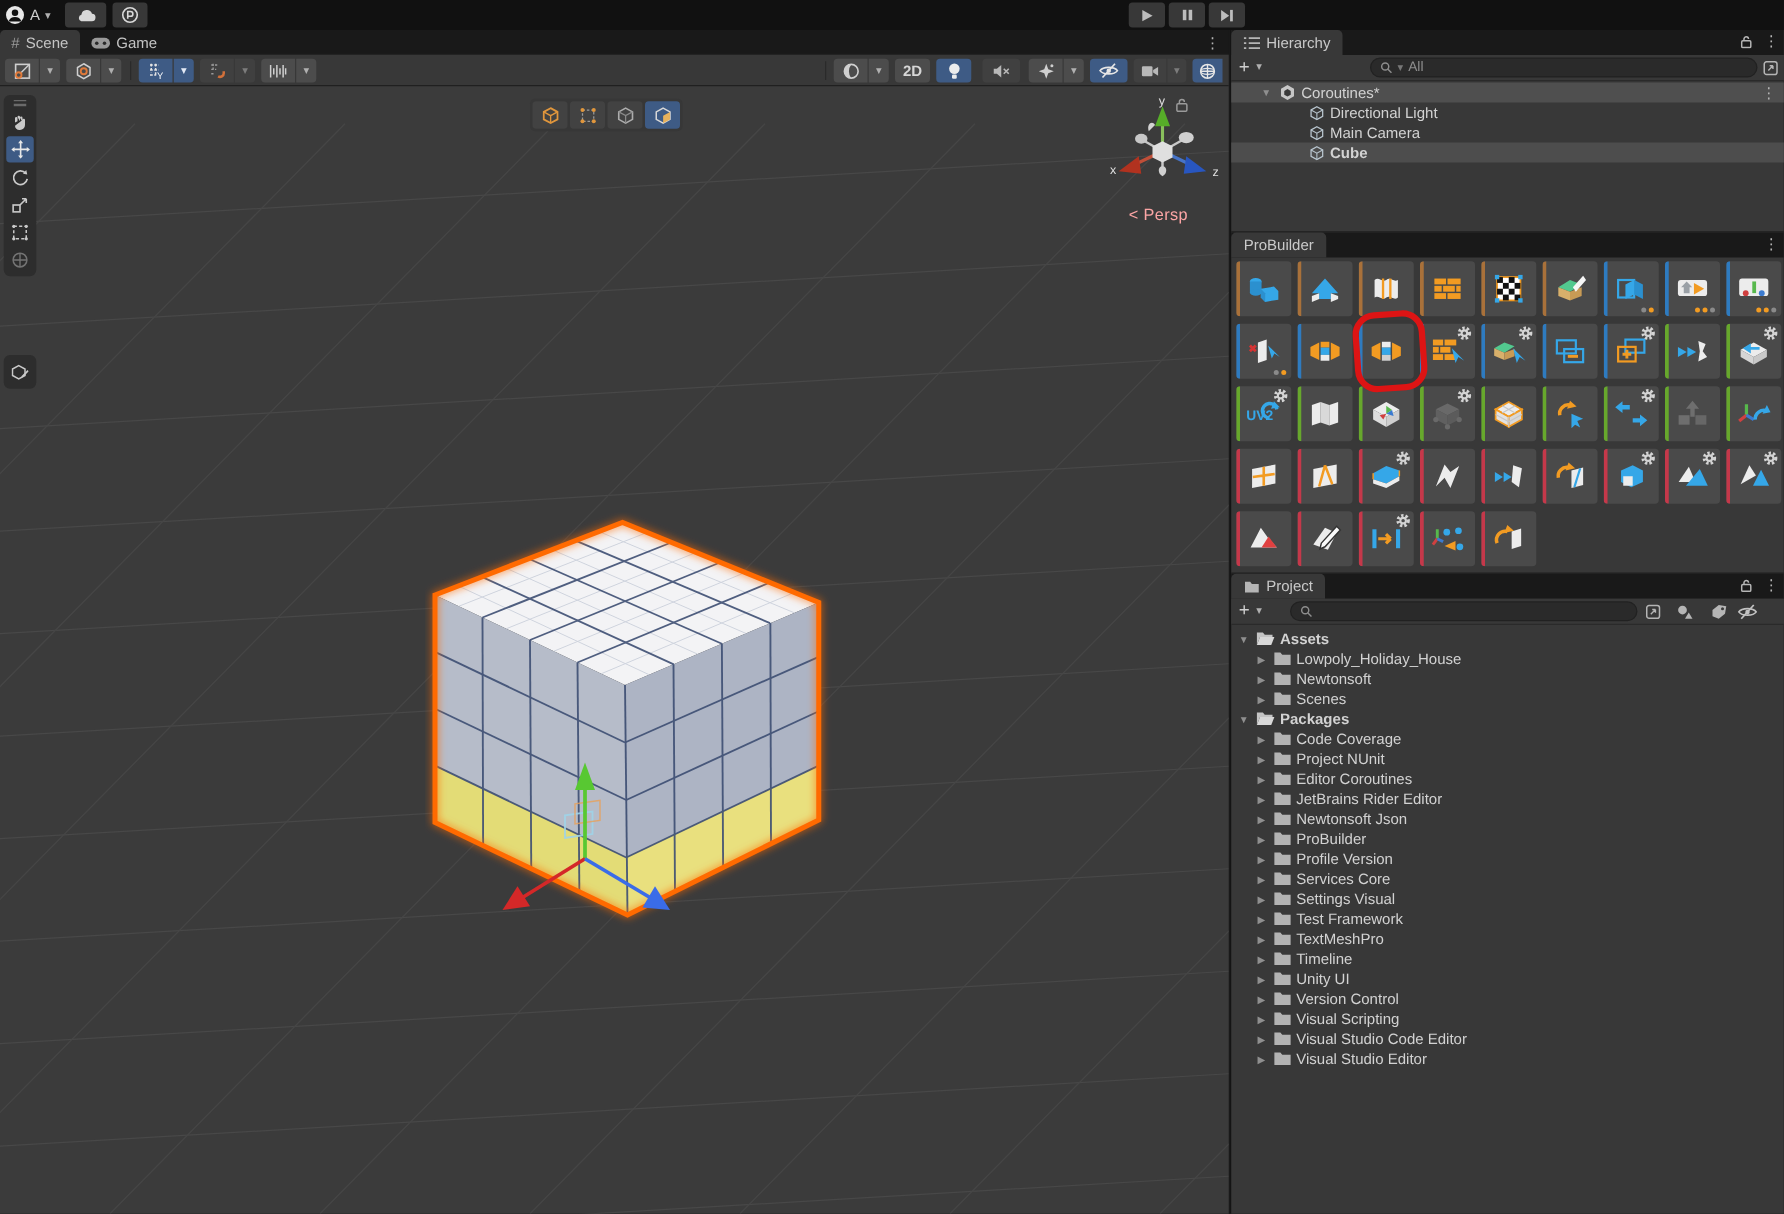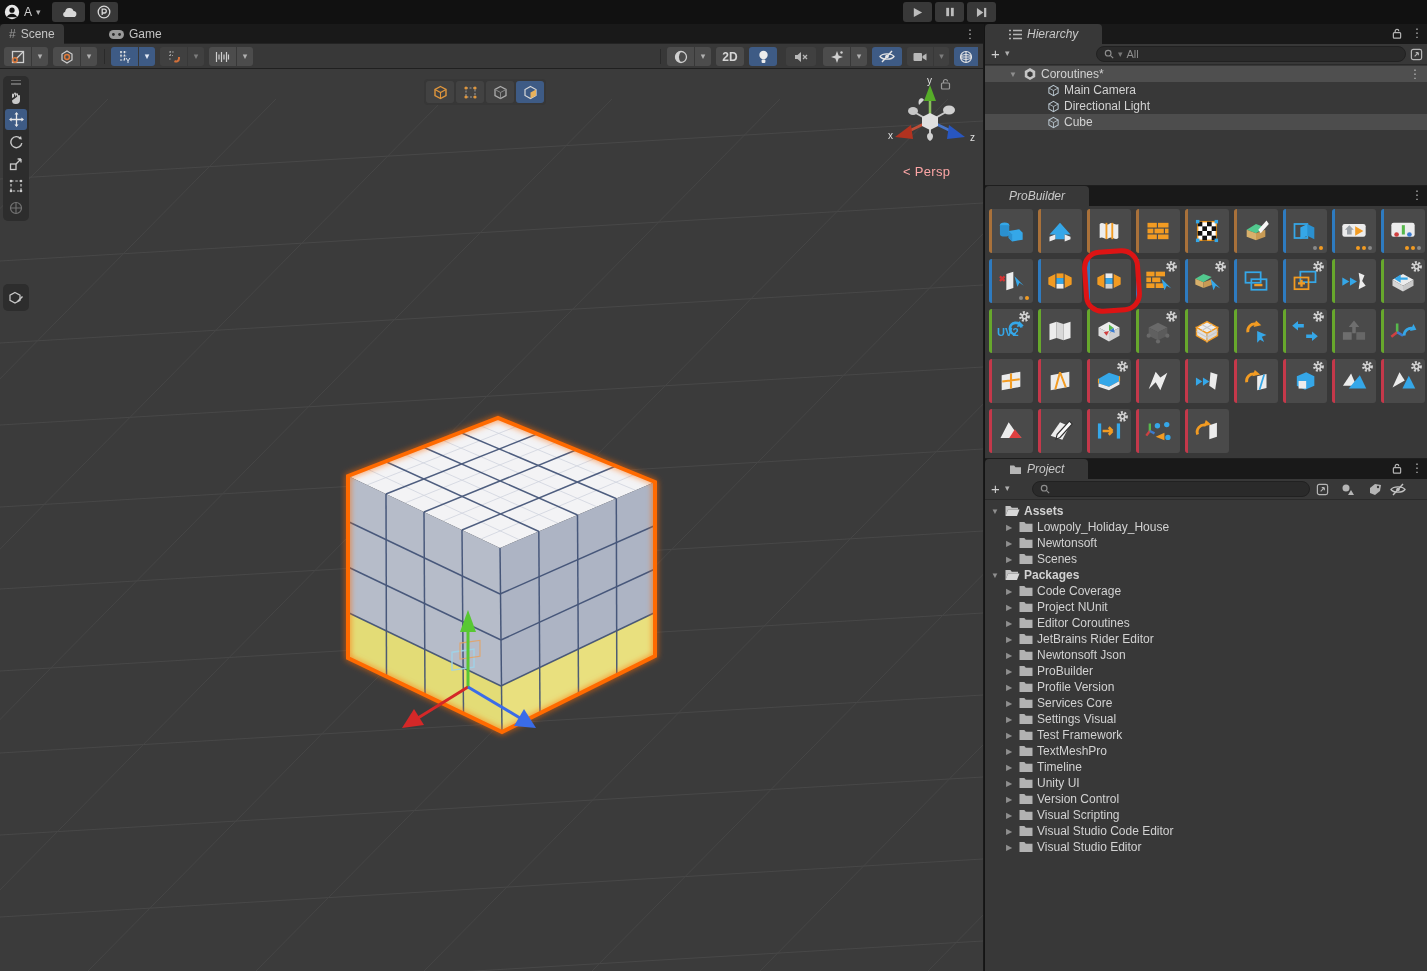--- a/index.html
+++ b/index.html
@@ -49,31 +49,31 @@
   .mode-btn { width:28px; height:22px; border-radius:3px; display:flex; align-items:center; justify-content:center; background:#424242; }
   .mode-btn.sel { background:#3e5b85; }
 
   
   #origizmo { position:absolute; left:883px; top:8px; width:95px; }
   #persp { position:absolute; left:903px; top:95px; color:#fca5a5; font-size:13px; letter-spacing:.3px; }
 
   
   #rightcol { position:absolute; left:984px; top:24px; width:443px; height:947px; background:#383838; border-left:1px solid #141414; }
   .pstrip { position:relative; width:100%; height:20px; background:#191919; }
-  .ptab { position:absolute; left:0; top:0; height:20px; display:flex; align-items:center; gap:5px; padding:0 24px;
-    background:#383838; border-radius:4px 4px 0 0; color:#c9c9c9;font-style:italic; }
+  .ptab { position:absolute; left:0; top:0; height:20px; display:flex; align-items:center; gap:5px; padding:0 10px;
+    background:#383838; border-radius:4px 4px 0 0; color:#c9c9c9; }
   .strip-icons { position:absolute; right:4px; top:2px; display:flex; gap:9px; align-items:center; color:#b5b5b5; }
   .ptoolbar { position:relative; height:21px; background:#383838; border-bottom:1px solid #2a2a2a; }
   .plus { position:absolute; left:6px; top:1px; font-size:15px; color:#cfcfcf; }
   .plus-caret { position:absolute; left:20px; top:5px; }
   .searchbox { position:absolute; top:2px; height:16px; background:#2a2a2a; border:1px solid #212121; border-radius:9px;
     display:flex; align-items:center; gap:4px; padding:0 7px; color:#8e8e8e; font-size:11px; }
   .row { display:flex; align-items:center; height:16px; gap:4px; color:#d2d2d2; font-size:12px; white-space:nowrap; }
   .row .arr { width:12px; text-align:center; color:#8f8f8f; font-size:8px; flex:0 0 12px; }
-  .row.selected { background:#4d4d4d; }
+  .row.selected { background:#4d4d4d;font-weight:bold; }
   .row.header { background:#4f4f4f; }
   .bold { font-weight:bold; }
 
   
   #pbgrid { position:relative; padding:3px 0 0 4px; }
   .pbrow { display:flex; gap:5px; margin-bottom:6px; }
   .tile { position:relative; width:44px; height:44px; background:#4a4a4a; border-radius:3px; overflow:hidden; }
   .tile .bar { position:absolute; left:0; top:0; width:3px; height:44px; }
   .tile .glyph { position:absolute; left:8px; top:8px; }
   .tile .gear { position:absolute; right:2px; top:1px; }
@@ -129,21 +129,21 @@
         </svg>
     </div>
   </div>
 </div>
 
 <div id="tabstrip-left">
   <div class="tab active" style="left:0;">
     <span style="color:#9a9a9a;">#</span>
     <span>Scene</span>
   </div>
-  <div class="tab" style="left:64px;margin-left:36px;">
+  <div class="tab" style="left:64px;">
     <svg width="15" height="9" viewBox="0 0 15 9">
         <rect x="0" y="0" width="15" height="9" rx="4.5" fill="#9a9a9a"></rect>
         <circle cx="4.4" cy="4.5" r="1.4" fill="#2a2a2a"></circle>
         <circle cx="10.6" cy="4.5" r="1.4" fill="#2a2a2a"></circle>
       </svg>
     <span>Game</span>
   </div>
   <div class="kebab abs" style="left:964px;top:3px;">⋮</div>
 </div>
 
@@ -507,31 +507,31 @@
           <span class="kebab" style="margin-left:auto;padding-right:6px;">⋮</span>
         </div>
         <div class="row">
           <span style="flex-basis:58px;flex-shrink:0;"></span>
           <span>
             <svg width="13" height="13" viewBox="0 0 14 14">
               <path d="M7 1.5l5 2.8v5.4L7 12.5 2 9.7V4.3z" fill="none" stroke="#b9c6cf" stroke-width="1.1"></path>
               <path d="M2 4.3l5 2.8 5-2.8M7 7.1v5.4" stroke="#b9c6cf" stroke-width="0.9" fill="none"></path>
             </svg>
           </span>
-          <span>Main Camera</span>
+          <span>Directional Light</span>
         </div>
         <div class="row">
           <span style="flex-basis:58px;flex-shrink:0;"></span>
           <span>
             <svg width="13" height="13" viewBox="0 0 14 14">
               <path d="M7 1.5l5 2.8v5.4L7 12.5 2 9.7V4.3z" fill="none" stroke="#b9c6cf" stroke-width="1.1"></path>
               <path d="M2 4.3l5 2.8 5-2.8M7 7.1v5.4" stroke="#b9c6cf" stroke-width="0.9" fill="none"></path>
             </svg>
           </span>
-          <span>Directional Light</span>
+          <span>Main Camera</span>
         </div>
         <div class="row selected">
           <span style="flex-basis:58px;flex-shrink:0;"></span>
           <span>
             <svg width="13" height="13" viewBox="0 0 14 14">
               <path d="M7 1.5l5 2.8v5.4L7 12.5 2 9.7V4.3z" fill="none" stroke="#b9c6cf" stroke-width="1.1"></path>
               <path d="M2 4.3l5 2.8 5-2.8M7 7.1v5.4" stroke="#b9c6cf" stroke-width="0.9" fill="none"></path>
             </svg>
           </span>
           <span>Cube</span>

